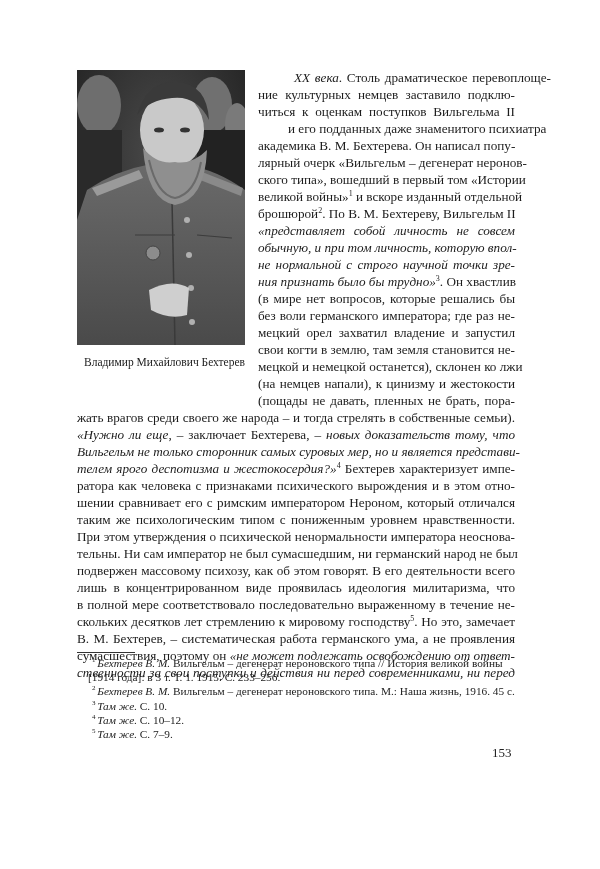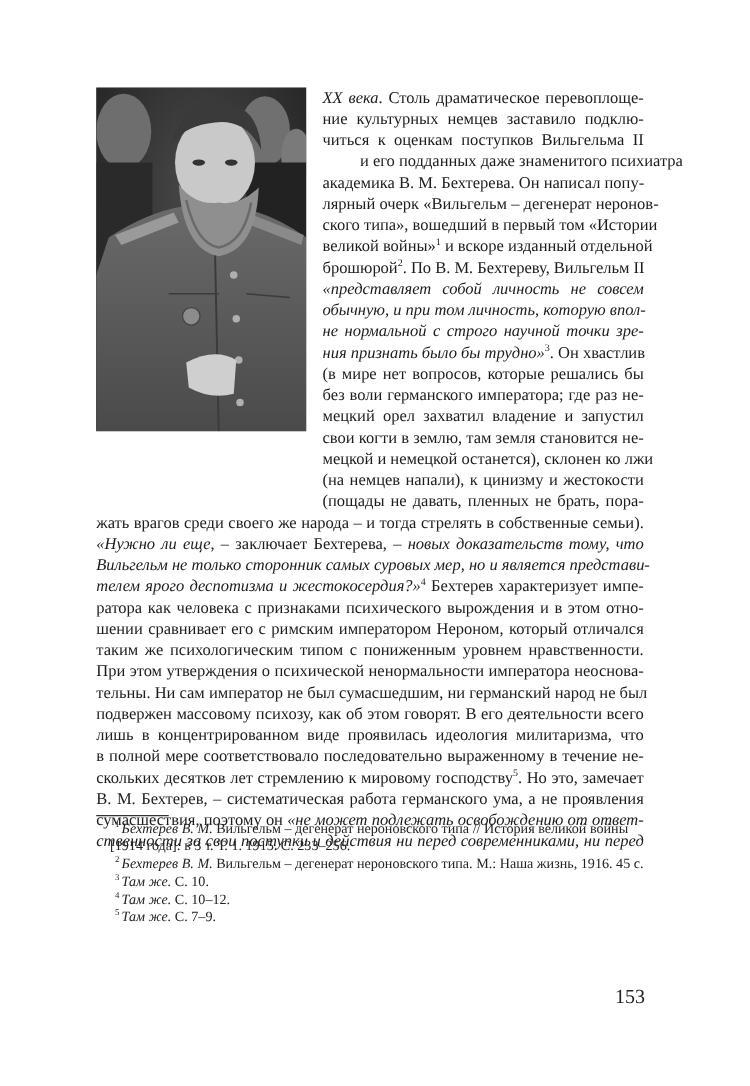--- a/index.html
+++ b/index.html
@@ -16,21 +16,21 @@
   .line { position: absolute; font-size: 13.2px; line-height: 16px; white-space: nowrap; color: #1c1c1c; }
   .just { text-align: justify; text-align-last: justify; }
   .narrow { left: 258px; width: 257px; }
   .wide { left: 77px; width: 438px; }
   .line i { font-style: italic; }
   sup { font-size: 8px; line-height: 0; vertical-align: super; }
 
   .fn-rule { position: absolute; left: 77px; top: 652px; width: 58px; height: 1px; background: #333; }
   .fn { position: absolute; font-size: 11.3px; line-height: 14px; white-space: nowrap; color: #222; }
   .fn sup { font-size: 7px; }
-  .pagenum { position: absolute; left: 492px; top: 745px; font-size: 16px; color: #222; margin-top: 44px; }
+  .pagenum { position: absolute; left: 492px; top: 745px; font-size: 13px; color: #222; }
 </style>
 </head>
 <body>
 
 <div class="page">
 
   <div class="photo" title="Portrait photograph of a bearded man in a military-style tunic with shoulder boards, hand tucked into the tunic, with other men visible behind him">
     <svg width="168" height="275" viewBox="0 0 168 275">
       <defs>
         <radialGradient id="bg" cx="50%" cy="30%" r="80%">
@@ -72,23 +72,24 @@
       <path d="M60 45 Q70 10 100 12 Q130 14 132 50 Q120 25 95 28 Q72 30 60 45 Z" fill="#3a3a3a"></path>
 
       <ellipse cx="82" cy="60" rx="5" ry="2.5" fill="#333"></ellipse>
       <ellipse cx="108" cy="60" rx="5" ry="2.5" fill="#333"></ellipse>
 
       <path d="M66 78 Q70 130 98 135 Q128 130 130 80 Q115 95 98 92 Q80 95 66 78 Z" fill="#8f8f8f"></path>
       <path d="M72 90 Q80 125 98 128 Q118 124 124 92" fill="none" stroke="#6a6a6a" stroke-width="2"></path>
     </svg>
   </div>
 
+  <div class="caption">Владимир Михайлович Бехтерев</div>
 
   <div id="body-text">
-      <div class="line just narrow" style="top: 70px;"><i>XX века</i><span>. Столь драматическое перевоплоще-</span></div>
+      <div class="line just narrow" style="top: 70px; margin-left: 36px;"><i>XX века</i><span>. Столь драматическое перевоплоще-</span></div>
       <div class="line just narrow" style="top: 87px;"><span>ние культурных немцев заставило подклю-</span></div>
       <div class="line just narrow" style="top: 104px;"><span>читься к оценкам поступков Вильгельма II</span></div>
       <div class="line just narrow" style="top: 121px; margin-left: 30px;"><span>и его подданных даже знаменитого психиатра</span></div>
       <div class="line just narrow" style="top: 138px;"><span>академика В. М. Бехтерева. Он написал попу-</span></div>
       <div class="line just narrow" style="top: 155px;"><span>лярный очерк «Вильгельм – дегенерат неронов-</span></div>
       <div class="line just narrow" style="top: 172px;"><span>ского типа», вошедший в первый том «Истории</span></div>
       <div class="line just narrow" style="top: 189px;"><span>великой войны»</span><sup>1</sup><span> и вскоре изданный отдельной</span></div>
       <div class="line just narrow" style="top: 206px;"><span>брошюрой</span><sup>2</sup><span>. По В. М. Бехтереву, Вильгельм II</span></div>
       <div class="line just narrow" style="top: 223px;"><i>«представляет собой личность не совсем</i></div>
       <div class="line just narrow" style="top: 240px;"><i>обычную, и при том личность, которую впол-</i></div>

